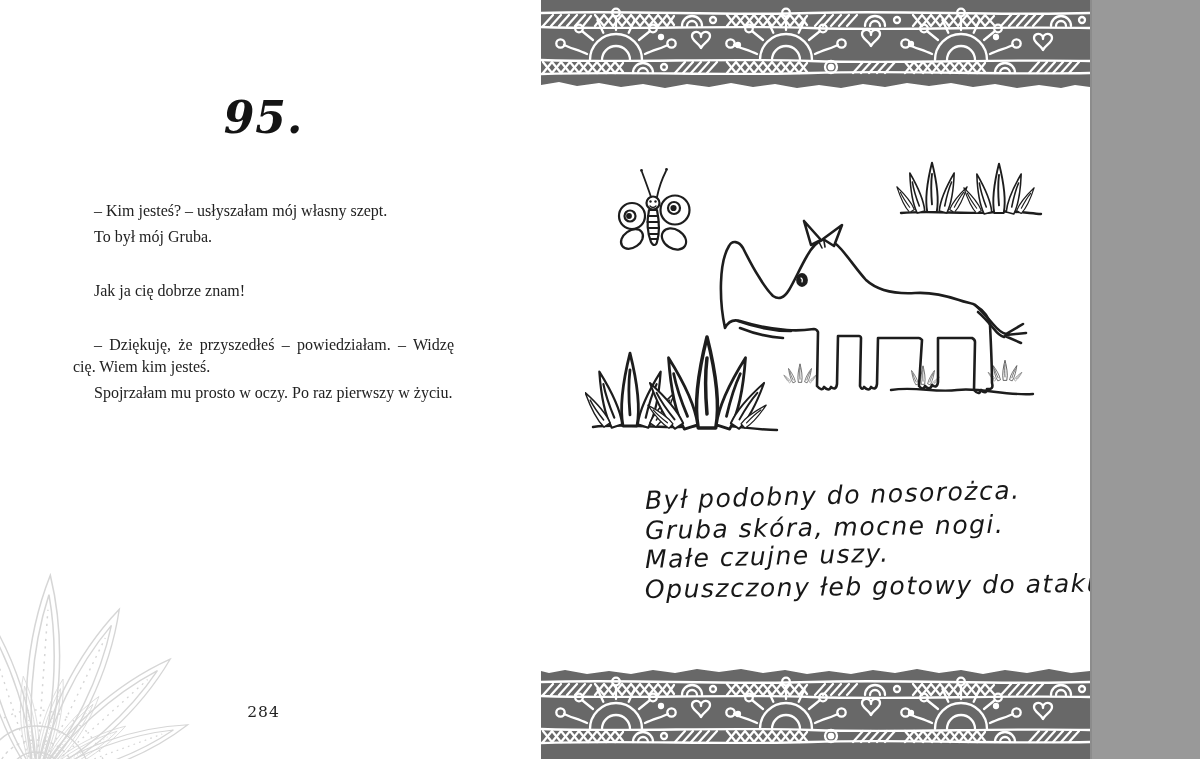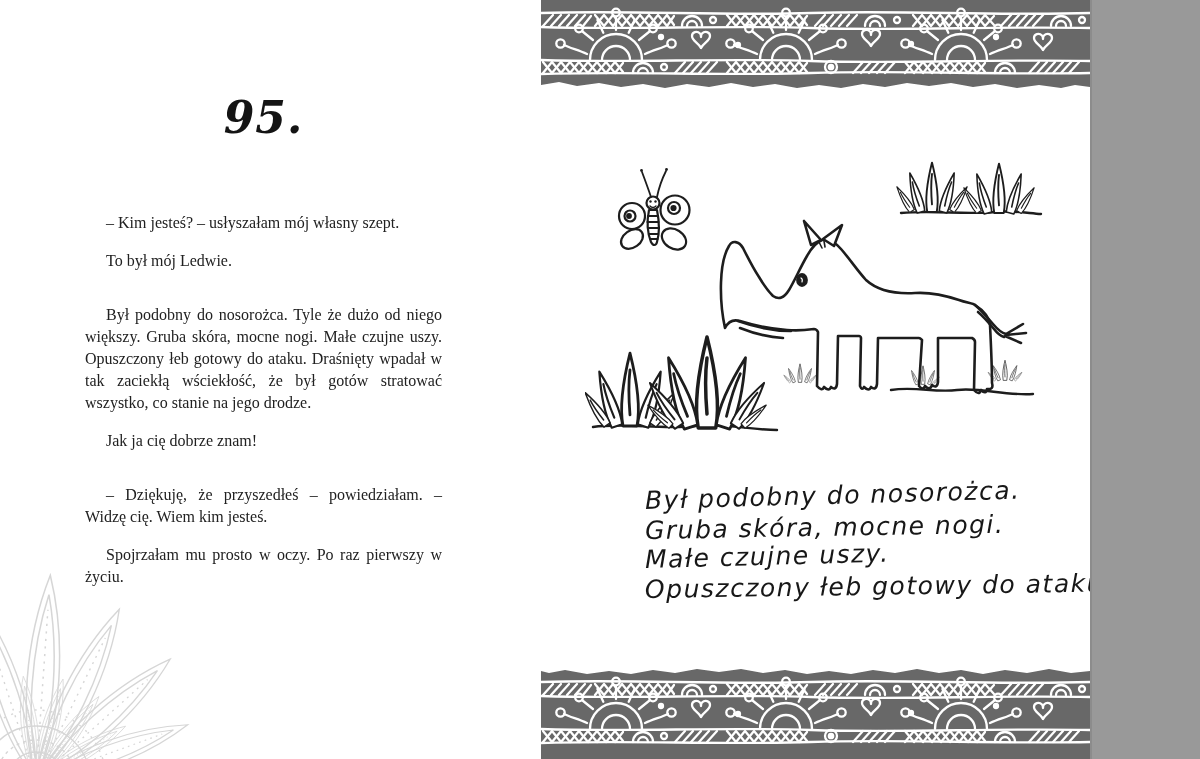--- a/index.html
+++ b/index.html
@@ -13,21 +13,21 @@
   .chapter{
     position:absolute;left:69px;top:92px;width:389px;text-align:center;
     font-family:"DejaVu Serif",serif;font-style:italic;font-weight:600;
     font-size:44px;color:#141414;letter-spacing:1px;
   }
   .text-col{
     position:absolute;left:69px;top:196px;width:389px;
     font-size:16px;line-height:22px;color:#212121;text-align:justify;
   }
   .tblock{margin:0 0 32px 0}
-  .text-col p{margin:16px;text-indent:21px}
+  .text-col p{margin:4px;text-indent:21px}
   .pagenum{
     position:absolute;left:69px;top:703px;width:389px;text-align:center;
     font-family:"DejaVu Serif",serif;font-size:15.5px;color:#222;letter-spacing:1px;
   }
   
   .right-page{position:absolute;left:541px;top:0;width:549px;height:759px;background:#fff}
   .band{position:absolute;left:0;width:549px;background:#686868;overflow:hidden}
   .band-top{top:0;height:93px}
   .band-bottom{top:664px;height:95px}
   .band svg{display:block}
@@ -76,32 +76,32 @@
       <circle cx="42" cy="232" r="54"></circle>
       <circle cx="42" cy="232" r="70" stroke-dasharray="2,6"></circle>
     </g>
   </svg>
 
   <div class="chapter">95.</div>
 
   <div class="text-col" id="blocks">
       <div class="tblock">
         <p>– Kim jesteś? – usłyszałam mój własny szept.</p>
-        <p>To był mój Ledwie.</p>
+        <p>To był mój Gruba.</p>
       </div>
       <div class="tblock">
-        <p>Był podobny do nosorożca. Tyle że dużo od niego większy. Gruba skóra, mocne nogi. Małe czujne uszy. Opuszczony łeb gotowy do ataku. Draśnięty wpadał w tak zaciekłą wściekłość, że był gotów stratować wszystko, co stanie na jego drodze.</p>
         <p>Jak ja cię dobrze znam!</p>
       </div>
       <div class="tblock">
         <p>– Dziękuję, że przyszedłeś – powiedziałam. – Widzę cię. Wiem kim jesteś.</p>
         <p>Spojrzałam mu prosto w oczy. Po raz pierwszy w życiu.</p>
       </div>
     </div>
 
+  <div class="pagenum">284</div>
 </div>
 
 <div class="right-page">
 
   <div class="band band-top">
     <svg width="549" height="93" viewBox="0 0 549 93">
       <defs>
         <g id="sun">
           <path d="M-26,60 A26,26 0 0 1 26,60"></path>
           <path d="M-14,60 A14,14 0 0 1 14,60"></path>

